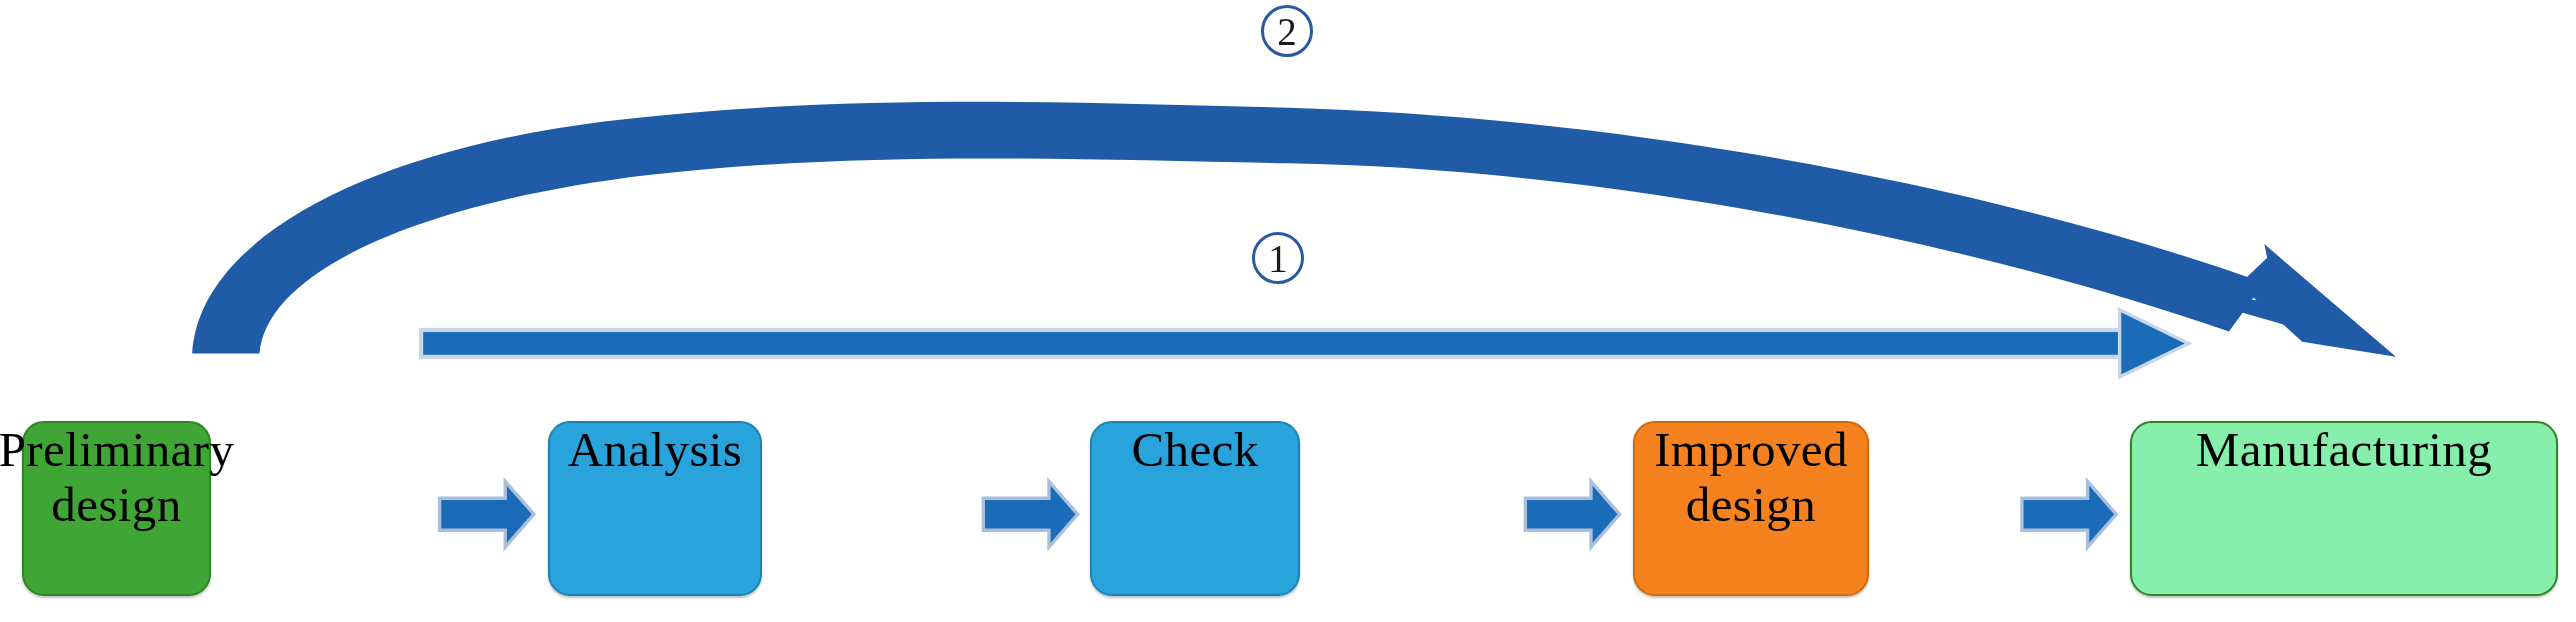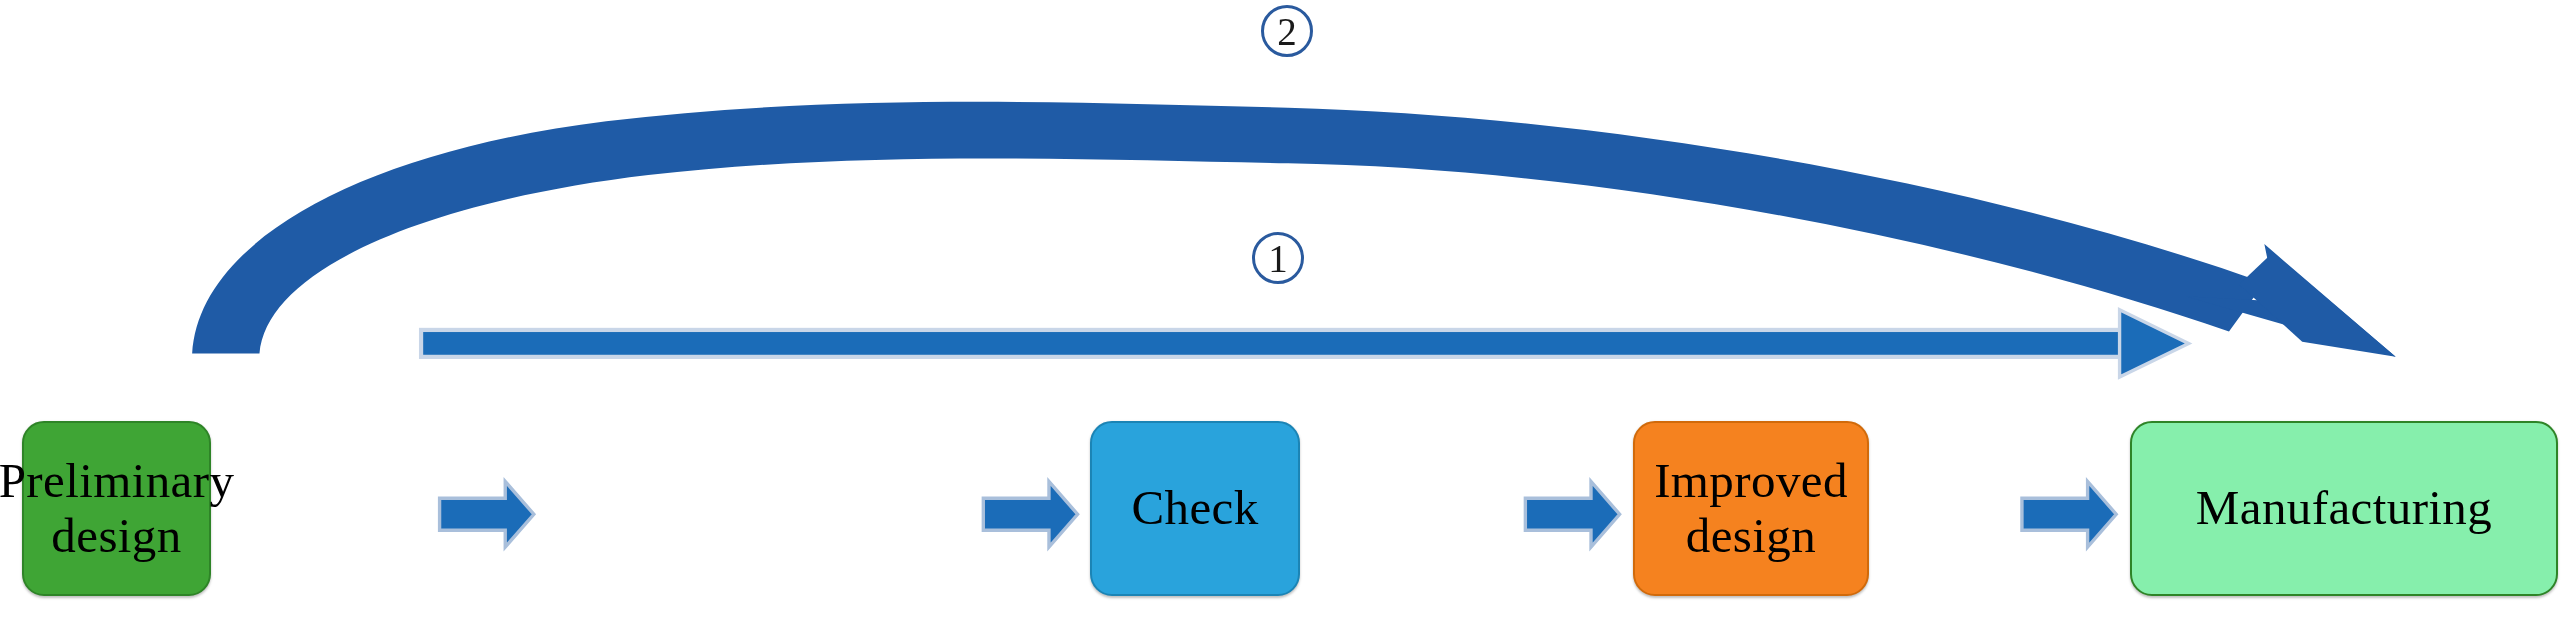--- a/index.html
+++ b/index.html
@@ -22,21 +22,20 @@
     left: 0;
     top: 0;
     width: 2576px;
     height: 622px;
   }
   .process-box {
     position: absolute;
     box-sizing: border-box;
     border-radius: 22px;
     display: flex;
-    align-items: center;
     justify-content: center;
     text-align: center;
     color: #000000;
     font-family: "Liberation Serif", "DejaVu Serif", serif;
     font-size: 49px;
     line-height: 1.12;
     letter-spacing: 0.4px;
     white-space: pre-line;
     box-shadow: 0 1.7px 2.5px rgba(0,0,0,0.25);
   }
@@ -97,20 +96,23 @@
       <path d="M 1812,592 L 1890,592 L 1890,572 L 1924,611 L 1890,650 L 1890,630 L 1812,630 Z" fill="#1B6CB8" stroke="#A9BFDB" stroke-width="4" stroke-linejoin="miter"></path>
       <path d="M 2402,592 L 2480,592 L 2480,572 L 2514,611 L 2480,650 L 2480,630 L 2402,630 Z" fill="#1B6CB8" stroke="#A9BFDB" stroke-width="4" stroke-linejoin="miter"></path>
     </g>
   </svg>
 
   <div class="process-box" style="left:22px; top:421px; width:189px; height:175px; background:#3FA535; border:2.5px solid #2E8427;">
     <span>Preliminary
 design</span>
   </div>
 
+  <div class="process-box" style="left:548px; top:421px; width:214px; height:175px; background:#29A3DC; border:2.5px solid #1B84B5;">
+    <span>Analysis</span>
+  </div>
 
   <div class="process-box" style="left:1090px; top:421px; width:210px; height:175px; background:#29A3DC; border:2.5px solid #1B84B5;">
     <span>Check</span>
   </div>
 
   <div class="process-box" style="left:1633px; top:421px; width:236px; height:175px; background:#F5821F; border:2.5px solid #D16A0A;">
     <span>Improved
 design</span>
   </div>
 

